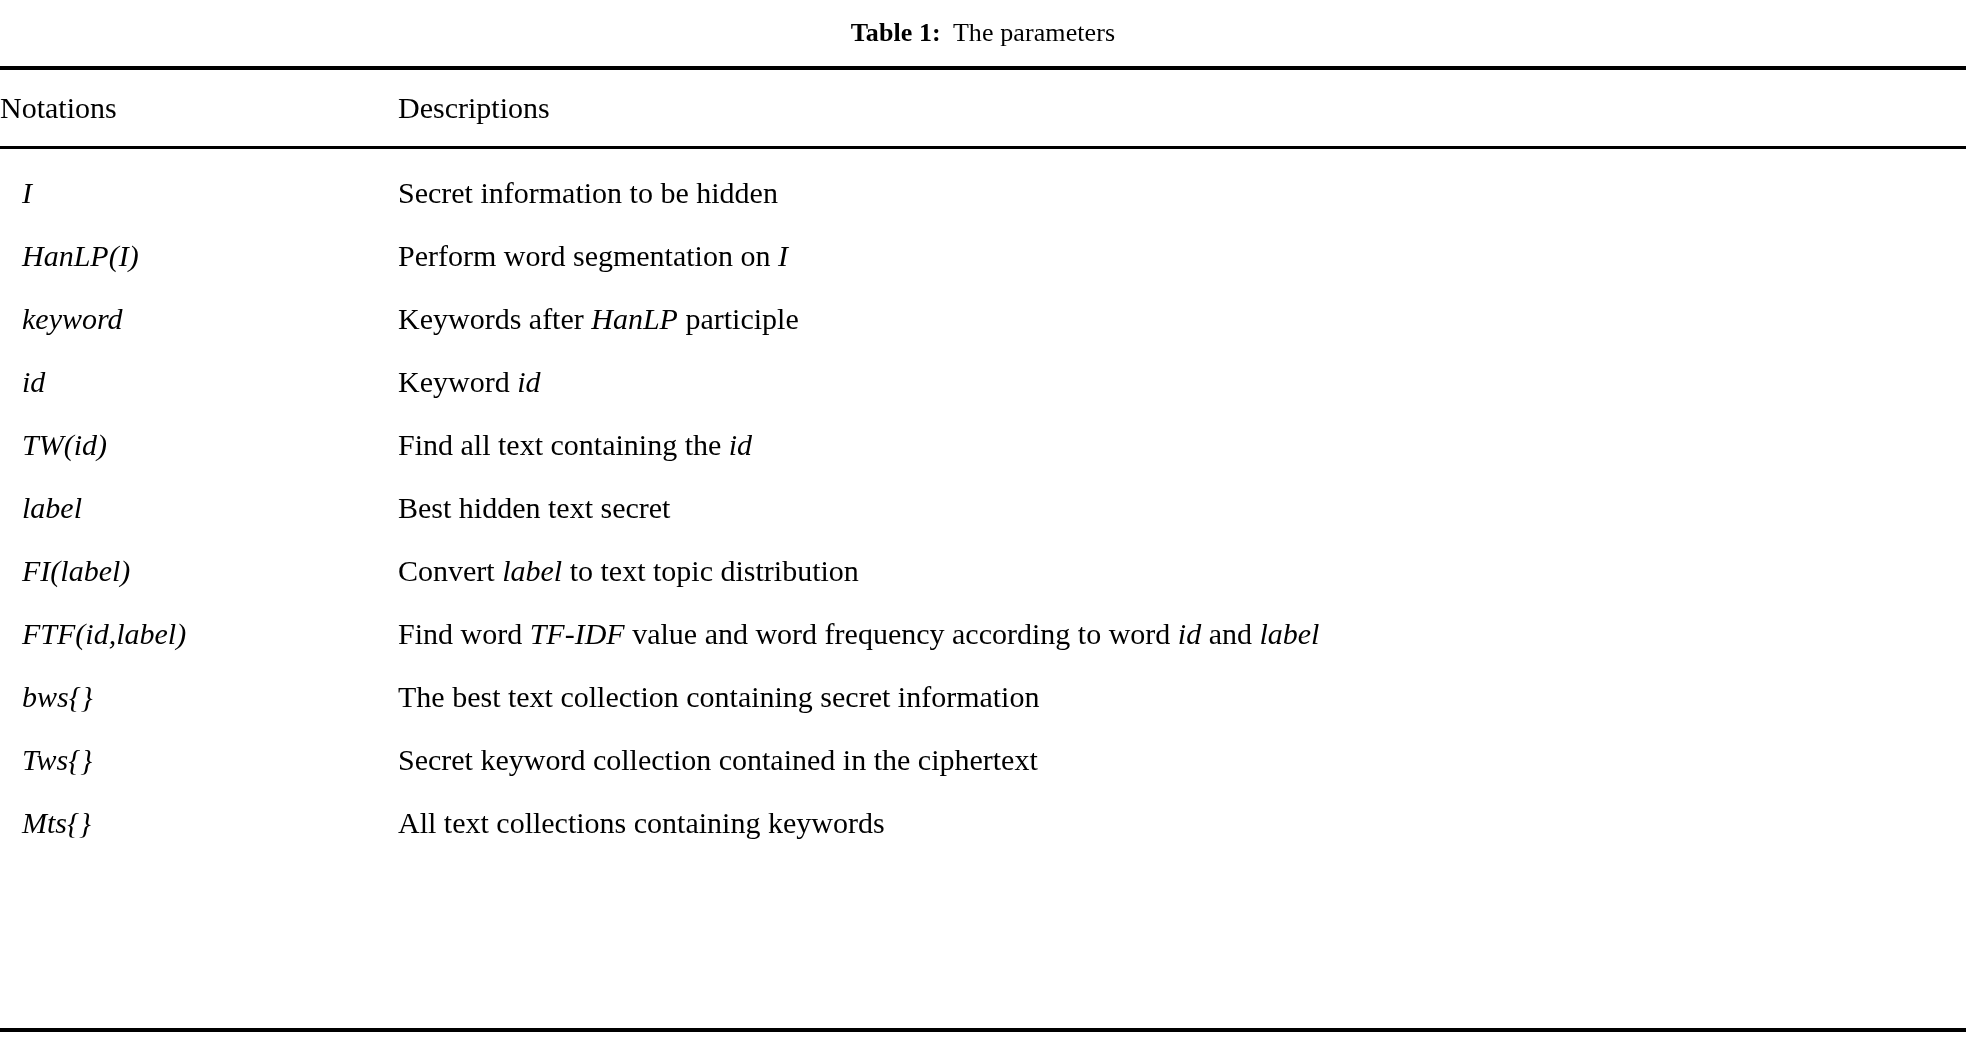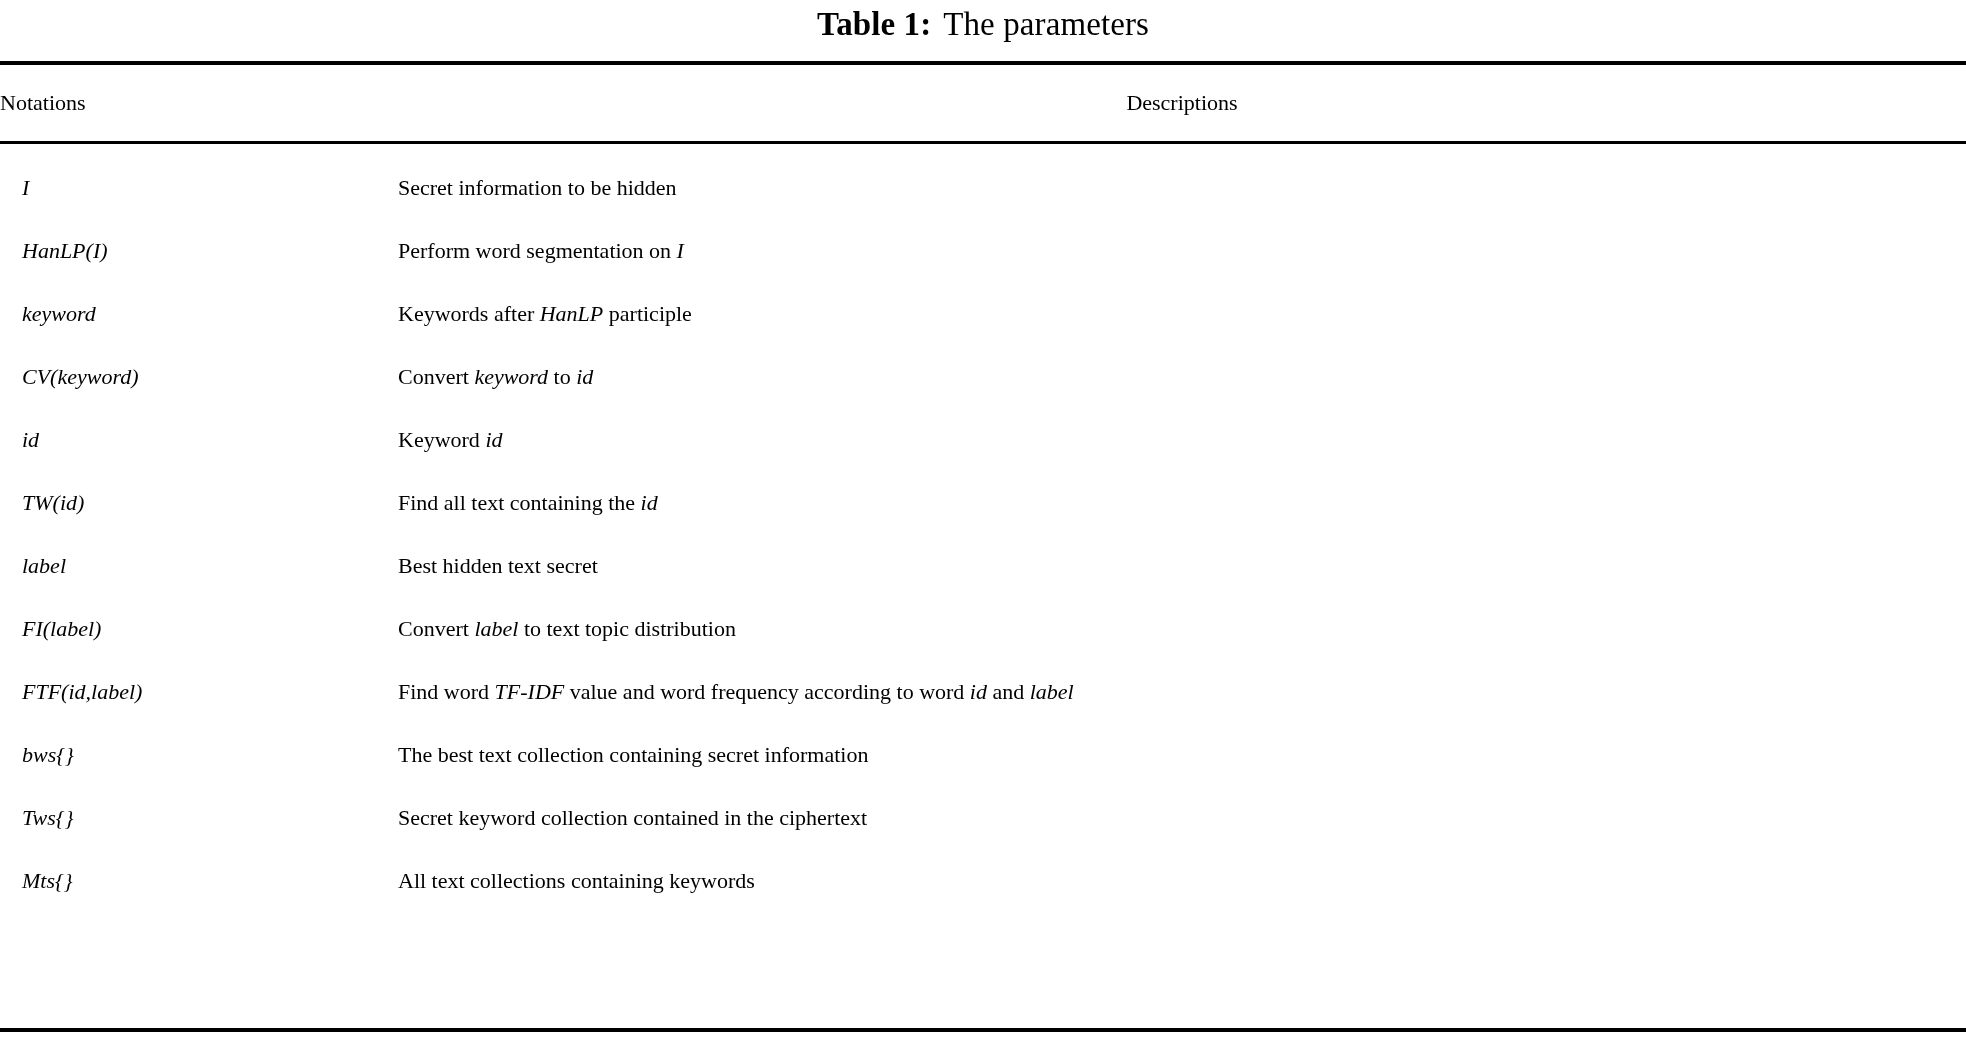--- a/index.html
+++ b/index.html
@@ -15,23 +15,23 @@
     overflow: hidden;
   }
   .page {
     position: relative;
     width: 1966px;
     height: 1038px;
     box-sizing: border-box;
   }
   .caption {
     text-align: center;
-    font-size: 33px;
+    font-size: 26px;
     line-height: 1.0;
-    padding-top: 8px;
+    padding-top: 20px;
     letter-spacing: 0.1px;
     white-space: nowrap;
   }
   .caption .cap-label {
     font-weight: bold;
   }
   .caption .cap-text {
     font-weight: normal;
   }
   .caption .cap-gap {
@@ -57,32 +57,32 @@
   table.params {
     width: 100%;
     border-collapse: collapse;
     table-layout: fixed;
   }
   table.params th,
   table.params td {
     text-align: left;
     vertical-align: baseline;
     padding: 0;
-    font-size: 22px;
+    font-size: 30px;
   }
   col.c-not { width: 390px; }
   col.c-desc { width: auto; }
   .hdr-row th {
     font-weight: normal;
     font-size: 31px;
     height: 76px;
     line-height: 76px;
     padding-left: 22px;
   }
-  .hdr-row th.desc { padding-left: 8px; text-align: center; }
+  .hdr-row th.desc { padding-left: 8px; }
   .body-row td {
     height: 63px;
     line-height: 63px;
     white-space: nowrap;
   }
   .body-row td.not {
     padding-left: 22px;
     font-style: italic;
   }
   .body-row td.desc {
@@ -137,24 +137,20 @@
         </tr>
         <tr class="body-row">
           <td class="not">HanLP(I)</td>
           <td class="desc"><span>Perform word segmentation on </span><em class="it">I</em></td>
         </tr>
         <tr class="body-row">
           <td class="not">keyword</td>
           <td class="desc"><span>Keywords after </span><em class="it">HanLP</em><span> participle</span></td>
         </tr>
         <tr class="body-row">
-          <td class="not">CV(keyword)</td>
-          <td class="desc"><span>Convert </span><em class="it">keyword</em><span> to </span><em class="it">id</em></td>
-        </tr>
-        <tr class="body-row">
           <td class="not">id</td>
           <td class="desc"><span>Keyword </span><em class="it">id</em></td>
         </tr>
         <tr class="body-row">
           <td class="not">TW(id)</td>
           <td class="desc"><span>Find all text containing the </span><em class="it">id</em></td>
         </tr>
         <tr class="body-row">
           <td class="not">label</td>
           <td class="desc"><span>Best hidden text secret</span></td>

